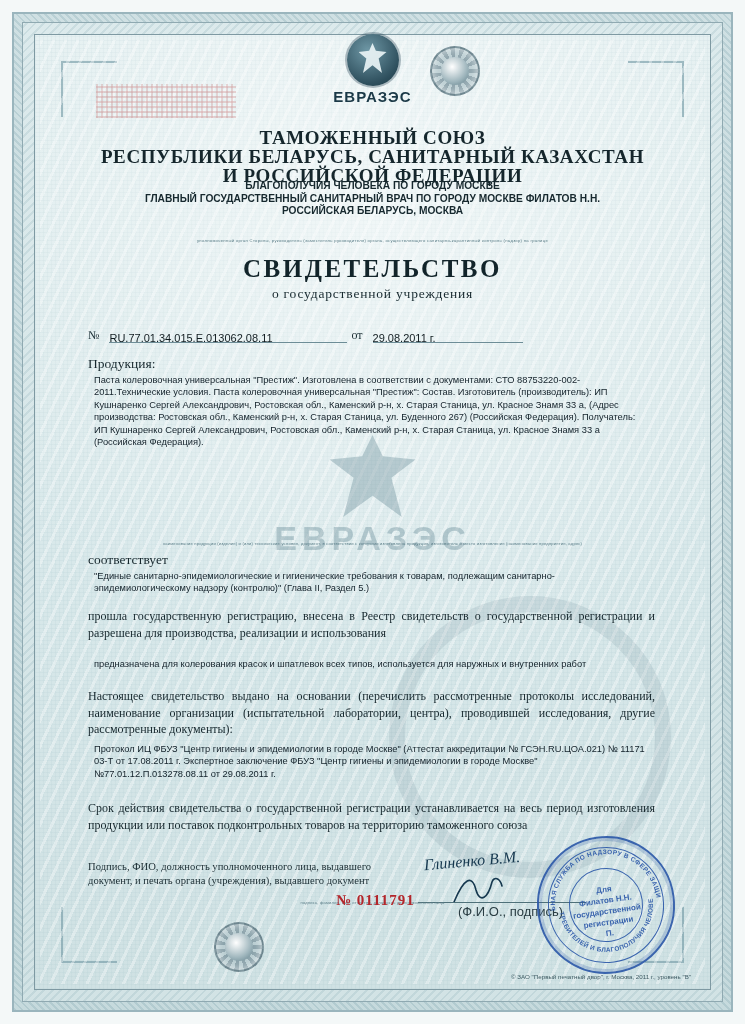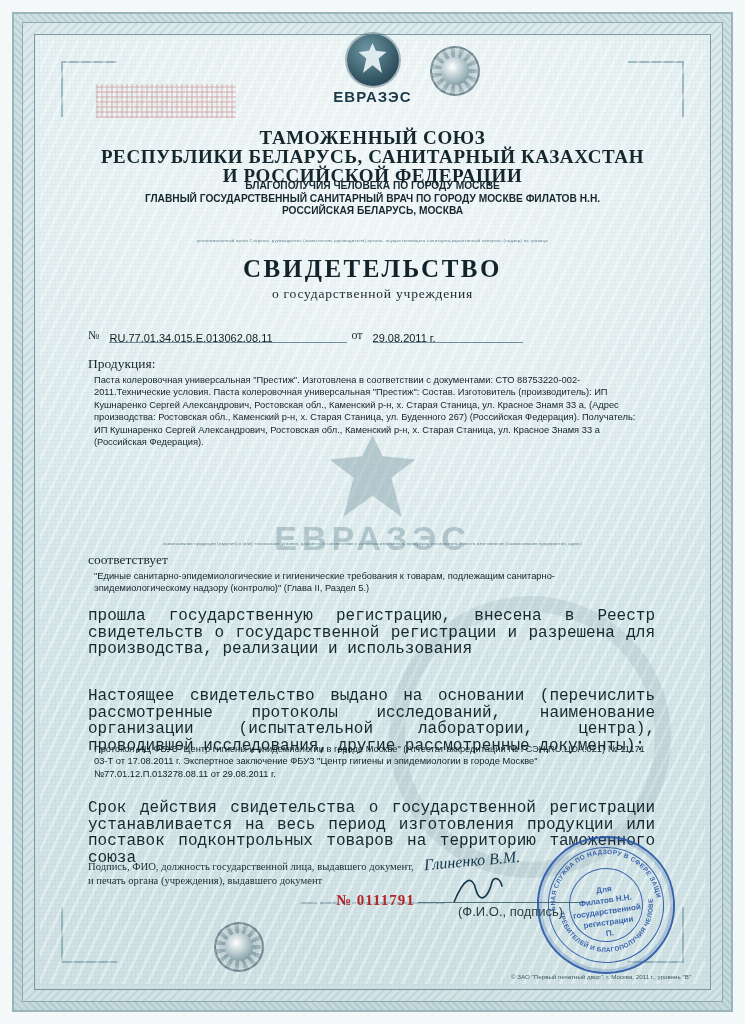--- a/index.html
+++ b/index.html
@@ -291,22 +291,22 @@
   }
   .hair-1 { top: 501px; }
   .hair-2 { top: 860px; }
 
   .lbl-sootvet { top: 512px; }
   .txt-sootvet { top: 530px; }
 
   .para-serif {
     position: absolute;
     left: 42px; right: 44px;
-    font-family: Liberation Mono, monospace;
-    font-size: 16px;
+    font-family: Liberation Serif, serif;
+    font-size: 12px;
     line-height: 16.5px;
     color: #16272d;
     text-align: justify;
   }
   .p-registered { top: 568px; }
   .txt-purpose { top: 618px; }
   .p-issued { top: 648px; }
   .txt-protocol { top: 703px; }
   .p-term { top: 760px; }
 
@@ -491,27 +491,28 @@
     </div>
 
     <div class="section-label lbl-produkciya">Продукция:</div>
     <div class="body-text txt-product">Паста колеровочная универсальная "Престиж". Изготовлена в соответствии с документами: СТО 88753220-002-2011.Технические условия. Паста колеровочная универсальная "Престиж": Состав. Изготовитель (производитель): ИП Кушнаренко Сергей Александрович, Ростовская обл., Каменский р-н, х. Старая Станица, ул. Красное Знамя 33 а, (Адрес производства: Ростовская обл., Каменский р-н, х. Старая Станица, ул. Буденного 267) (Российская Федерация).   Получатель: ИП Кушнаренко Сергей Александрович, Ростовская обл., Каменский р-н, х. Старая Станица, ул. Красное Знамя 33 а (Российская Федерация).</div>
     <div class="hairline hair-1">наименование продукции (изделия) и (или) технические условия, документ, в соответствии с которыми изготовлена продукция, изготовитель и место изготовления (наименование предприятия, адрес)</div>
 
     <div class="section-label lbl-sootvet">соответствует</div>
     <div class="body-text txt-sootvet">"Единые санитарно-эпидемиологические и гигиенические требования к товарам, подлежащим санитарно-эпидемиологическому надзору (контролю)" (Глава II, Раздел 5.)</div>
 
     <div class="para-serif p-registered">прошла  государственную  регистрацию,  внесена  в  Реестр  свидетельств  о государственной  регистрации  и  разрешена  для  производства,  реализации  и использования</div>
+    <div class="body-text txt-purpose">предназначена для колерования красок и шпатлевок всех типов, используется для наружных и внутренних работ</div>
 
     <div class="para-serif p-issued">Настоящее  свидетельство  выдано  на  основании  (перечислить  рассмотренные протоколы исследований, наименование организации (испытательной лаборатории, центра), проводившей исследования, другие рассмотренные документы):</div>
     <div class="body-text txt-protocol">Протокол ИЦ ФБУЗ "Центр гигиены и эпидемиологии в городе Москве" (Аттестат аккредитации № ГСЭН.RU.ЦОА.021) № 11171 03-Т от 17.08.2011 г. Экспертное заключение ФБУЗ "Центр гигиены и эпидемиологии в городе Москве" №77.01.12.П.013278.08.11 от 29.08.2011 г.</div>
 
     <div class="para-serif p-term">Срок действия свидетельства о государственной регистрации устанавливается на весь период  изготовления  продукции  или  поставок  подконтрольных  товаров  на территорию таможенного союза</div>
 
-    <div class="sign-label">Подпись, ФИО, должность государственной лица, выдавшего документ, и печать органа (учреждения), выдавшего документ</div>
+    <div class="sign-label">Подпись, ФИО, должность уполномоченного лица, выдавшего документ, и печать органа (учреждения), выдавшего документ</div>
     <div class="signature">Глиненко В.М.</div>
     <svg class="sign-squiggle" viewBox="0 0 56 34">
       <path d="M4 30 C14 6, 22 2, 26 18 C30 32, 38 26, 42 10 C44 4, 50 6, 52 14" fill="none" stroke="#16384f" stroke-width="1.6" stroke-linecap="round"></path>
     </svg>
     <div class="sign-line"></div>
     <div class="sign-fio">(Ф.И.О., подпись)</div>
     <div class="hairline hair-2">подпись, фамилия, имя, отчество, должность уполномоченного лица</div>
 
     <div class="stamp">
       <div class="ring2"></div>

